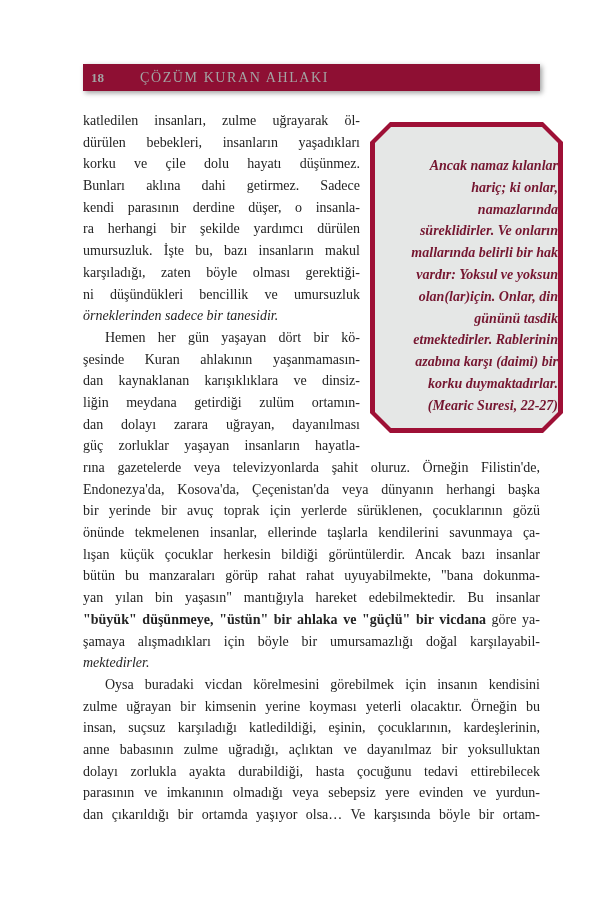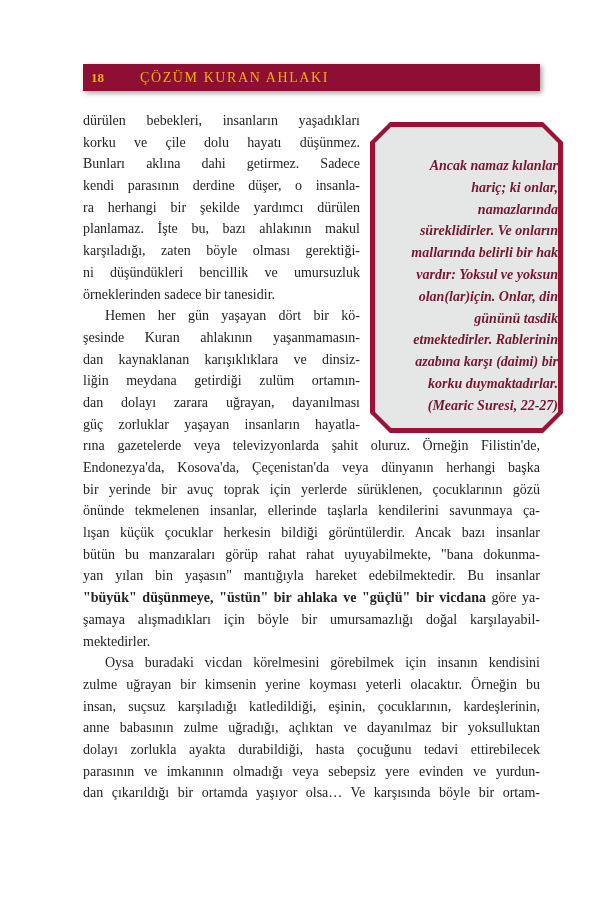--- a/index.html
+++ b/index.html
@@ -12,21 +12,21 @@
   }
   .page { position:absolute; inset:0; }
 
   
   .header-bar {
     position:absolute; left:83px; top:64px;
     width:457px; height:27px;
     background:var(--header-bg,#8e0f33);
     box-shadow:2px 2px 5px rgba(0,0,0,0.38);
     display:flex; align-items:center;
-    color:#eab308;
+    color:#a3a3a3;
   }
   .page-number {
     margin-left:8px;
     font-size:13px; font-weight:bold;
   }
   .header-title {
     margin-left:36px;
     font-size:14px; font-weight:normal;
     letter-spacing:1.6px;
     white-space:nowrap;
@@ -40,21 +40,21 @@
   .line {
     font-size:14px;
     height:21.7px; line-height:21.7px;
     width:457px;
     white-space:nowrap;
     text-align:justify;
     text-align-last:justify;
   }
   .line.narrow { width:277px; }
   .line.indent { text-indent:22px; }
-  .line.end { text-align-last:left; }
+  .line.end { text-align-last:left;font-style:italic; }
   .line .bold { font-weight:bold; }
 
   
   .quote-box {
     position:absolute; left:370px; top:122px;
     width:193px; height:311px;
     background:var(--box-border,#9e1036);
     clip-path:polygon(20px 0, calc(100% - 20px) 0, 100% 20px,
       100% calc(100% - 20px), calc(100% - 20px) 100%, 20px 100%,
       0 calc(100% - 20px), 0 20px);
@@ -102,26 +102,27 @@
           <div class="qline">gününü tasdik</div>
           <div class="qline">etmektedirler. Rablerinin</div>
           <div class="qline">azabına karşı (daimi) bir</div>
           <div class="qline">korku duymaktadırlar.</div>
           <div class="qline">(Mearic Suresi, 22-27)</div>
         </div>
     </div>
   </div>
 
   <div class="body-text" id="body-text">
+      <div class="line narrow"><span>katledilen insanları, zulme uğrayarak öl-</span></div>
       <div class="line narrow"><span>dürülen bebekleri, insanların yaşadıkları</span></div>
       <div class="line narrow"><span>korku ve çile dolu hayatı düşünmez.</span></div>
       <div class="line narrow"><span>Bunları aklına dahi getirmez. Sadece</span></div>
       <div class="line narrow"><span>kendi parasının derdine düşer, o insanla-</span></div>
       <div class="line narrow"><span>ra herhangi bir şekilde yardımcı dürülen</span></div>
-      <div class="line narrow"><span>planlamaz. İşte bu, bazı ahlakının makul</span></div>
+      <div class="line narrow"><span>umursuzluk. İşte bu, bazı insanların makul</span></div>
       <div class="line narrow"><span>karşıladığı, zaten böyle olması gerektiği-</span></div>
       <div class="line narrow"><span>ni düşündükleri bencillik ve umursuzluk</span></div>
       <div class="line narrow end"><span>örneklerinden sadece bir tanesidir.</span></div>
       <div class="line narrow indent"><span>Hemen her gün yaşayan dört bir kö-</span></div>
       <div class="line narrow"><span>şesinde Kuran ahlakının yaşanmamasın-</span></div>
       <div class="line narrow"><span>dan kaynaklanan karışıklıklara ve dinsiz-</span></div>
       <div class="line narrow"><span>liğin meydana getirdiği zulüm ortamın-</span></div>
       <div class="line narrow"><span>dan dolayı  zarara uğrayan, dayanılması</span></div>
       <div class="line narrow"><span>güç zorluklar yaşayan insanların hayatla-</span></div>
       <div class="line"><span>rına gazetelerde veya televizyonlarda şahit oluruz. Örneğin Filistin'de,</span></div>

